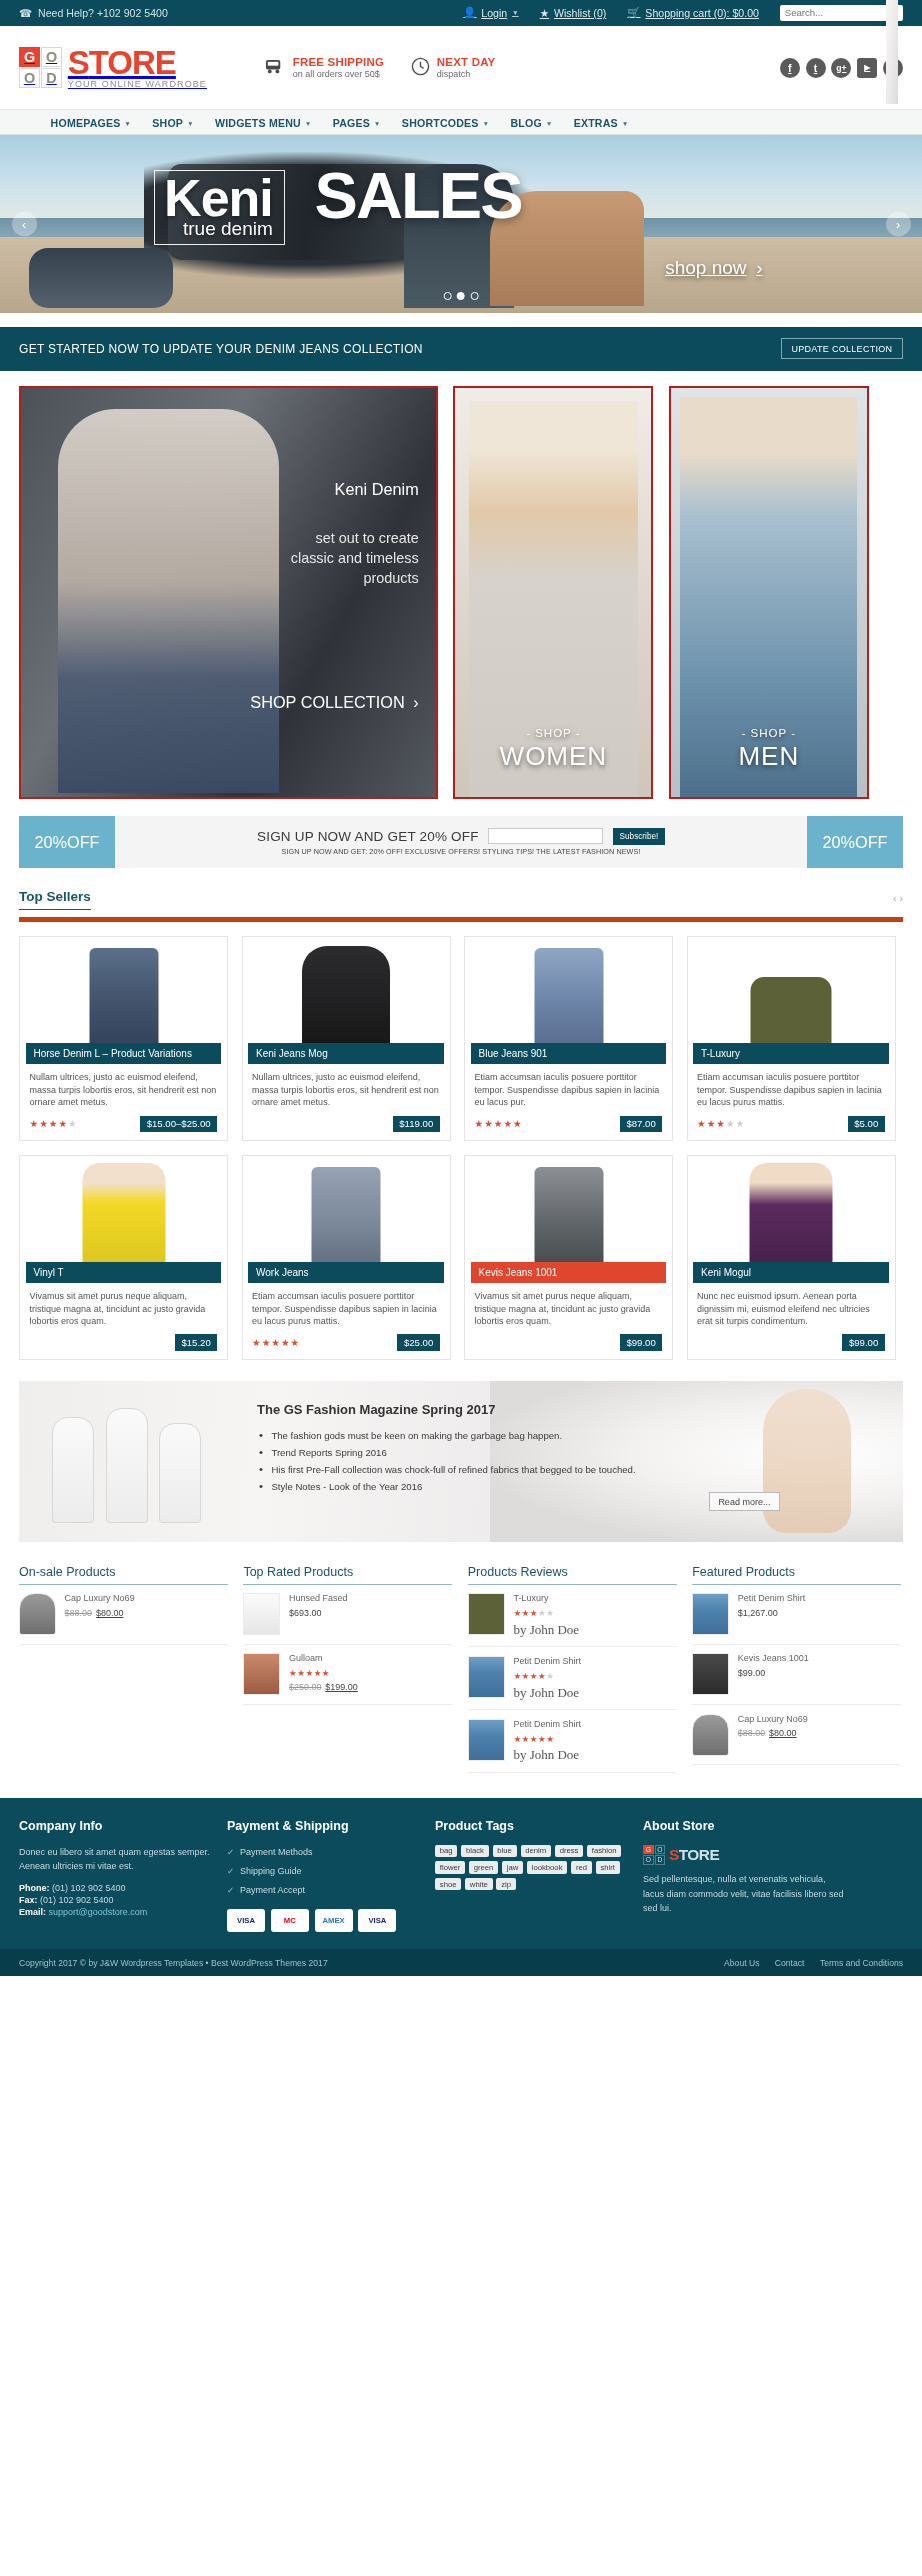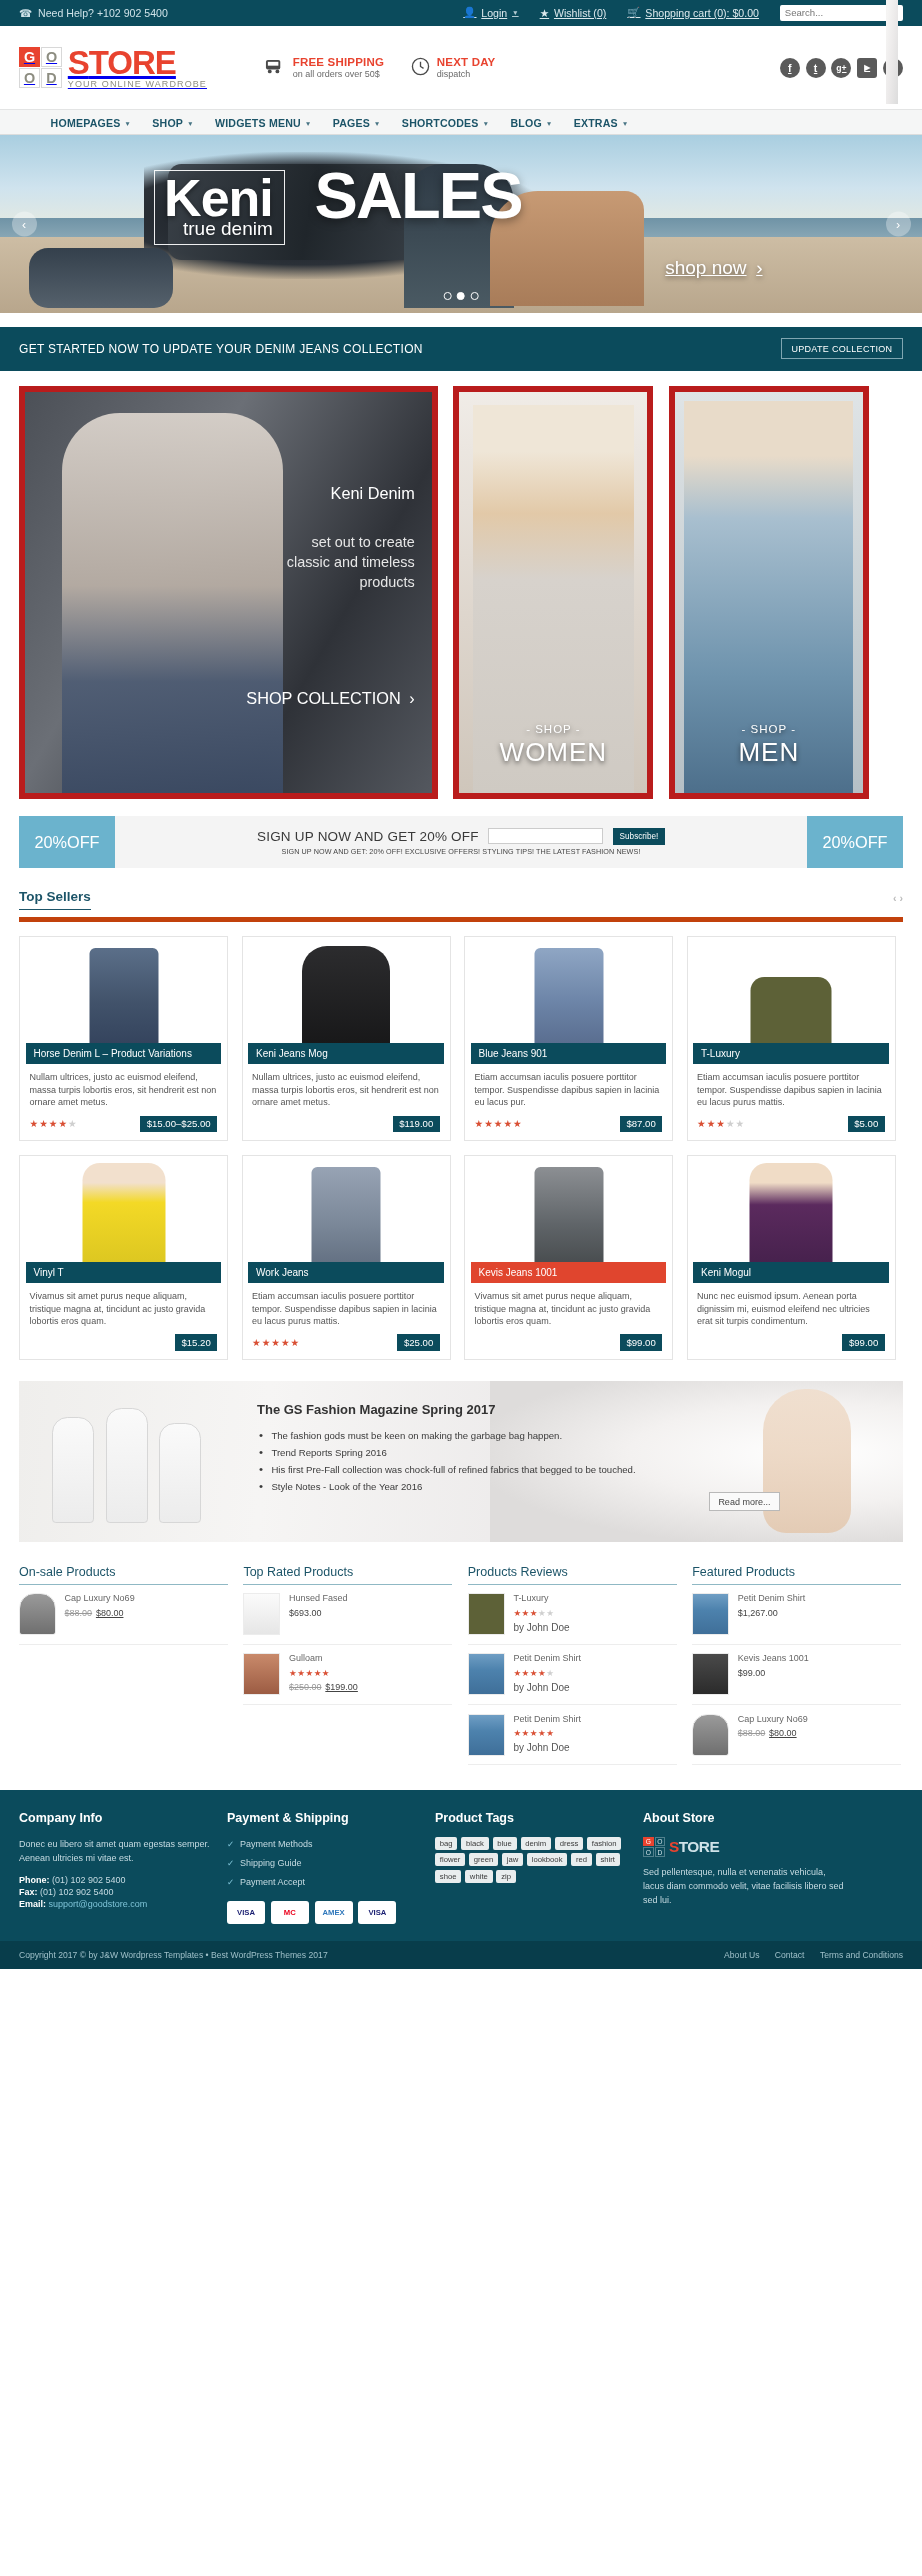--- a/index.html
+++ b/index.html
@@ -111,21 +111,21 @@
 
   
   .cta { background:#0b4b5c; height:44px; display:flex; align-items:center; margin-top:13.5px; }
   .cta .inner { width:884px; margin:0 auto; display:flex; align-items:center; }
   .cta-txt { color:#fff; font-size:12px; letter-spacing:0.3px; }
   .cta-btn { margin-left:auto; border:1px solid #7fa6b1; color:#fff; font-size:9px;
              padding:4.8px 9.6px; letter-spacing:0.3px; }
 
   
   .tiles { display:flex; gap:15.4px; margin-top:15.4px; }
-  .tile { position:relative; overflow:hidden; border:6px solid #b91c1c; background:#ddd; }
+  .tile { position:relative; overflow:hidden; border:2px solid #b91c1c; background:#ddd; }
   .tile.big { width:419px; height:413px; }
   .tile.sm { width:200px; height:413px; }
   .tile.big .bgimg { position:absolute; inset:0;
       background:linear-gradient(120deg,#4c5057 0%,#6b6f76 35%,#2f3238 70%,#54585f 100%); }
   .tile.big .couple { position:absolute; left:37px; top:21px; width:221px; height:384px;
       background:linear-gradient(#d9d2cb,#b7ada4 45%,#4f5d74 70%,#3b4a63); border-radius:58px 58px 0 0; opacity:.95; }
   .tile.big .ttext { position:absolute; right:17.3px; top:92px; text-align:right; color:#fff; }
   .tile.big .t1 { font-size:16.3px; margin-bottom:29px; }
   .tile.big .t2 { font-size:14.4px; line-height:20px; color:#e6e6e6; }
   .tile.big .t3 { position:absolute; right:17.3px; bottom:85px; font-size:16.3px; color:#fff;
@@ -225,21 +225,21 @@
   .wthumb.greent { background:#5d6137; }
   .wthumb.denimgirl { background:linear-gradient(#6f9ec4 0%,#4d82ad 40%,#3f6f99); }
   .wthumb.blkjeans { background:linear-gradient(#4a4a4a,#2b2b2b); }
   .winfo { flex:1; min-width:0; }
   .wname { font-size:9px; color:#666; margin-bottom:4.8px; }
   .wprice { font-size:9px; color:#444; }
   .wprice .old { text-decoration:line-through; color:#999; margin-right:3.8px; }
   .wprice .new { text-decoration:underline; }
   .wstars { color:#d94f34; font-size:8.6px; letter-spacing:0.5px; margin-bottom:3.8px; }
   .wstars .off { color:#cfcfcf; }
-  .wby { font-size:10px; color:#555; }
+  .wby { font-size:13px; color:#555;font-family:Liberation Serif, serif; }
 
   
   .footer { background:#0b4b5c; color:#d3e3e8; margin-top:25px; padding:21px 0 17.3px; }
   .footer .inner { width:884px; margin:0 auto; display:flex; gap:4px; }
   .fcol { width:204px; }
   .fcol h4 { color:#fff; font-size:12.5px; font-weight:bold; margin-bottom:11.5px; }
   .fcol p, .fcol li { font-size:9px; line-height:14.4px; color:#c6dbe2; }
   .fcol ul { list-style:none; }
   .fcol li { display:flex; gap:5.8px; align-items:center; margin-bottom:4.8px; }
   .chk { color:#7fc4d8; font-size:8.6px; }

